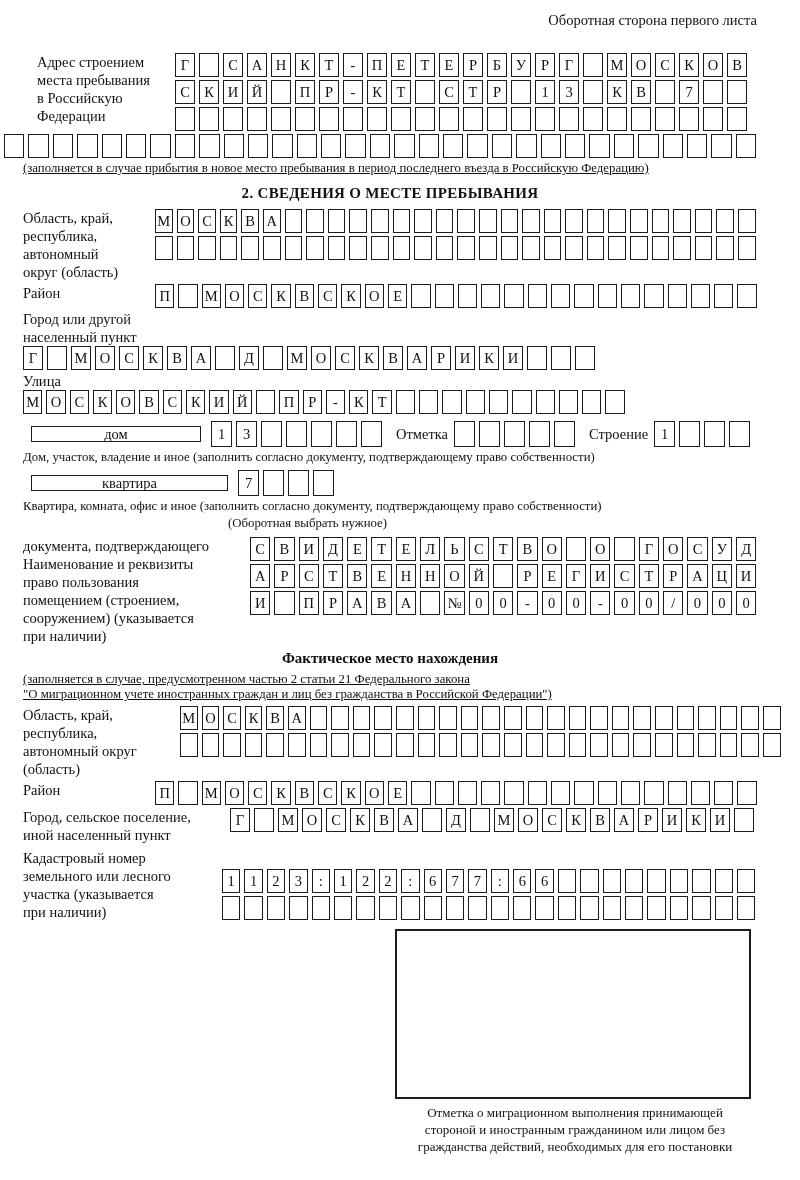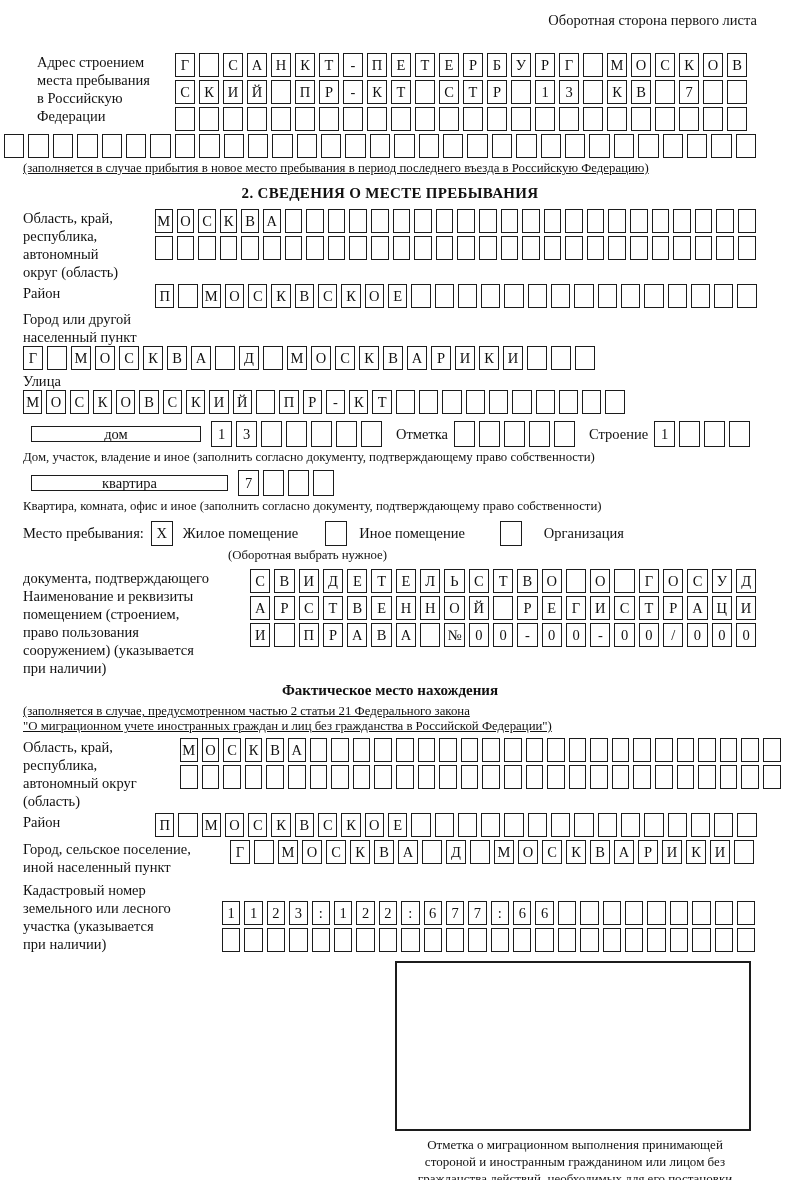--- a/index.html
+++ b/index.html
@@ -373,37 +373,28 @@
     <div class="wbox" style="width:197px;margin-left:8px;">квартира</div>
     <div class="cells cdom" style="margin-left:10px;">
         <span class="cell">7</span>
         <span class="cell"></span>
         <span class="cell"></span>
         <span class="cell"></span>
       </div>
   </div>
   <div class="caption">Квартира, комната, офис и иное (заполнить согласно документу, подтверждающему право собственности)</div>
 
-  <div class="mestorow mt7">
-    <span>Место пребывания:</span>
-    <span class="chk" style="margin-left:7px;">X</span>
-    <span style="margin-left:10px;">Жилое помещение</span>
-    <span class="chk" style="margin-left:27px;"></span>
-    <span style="margin-left:12px;">Иное помещение</span>
-    <span class="chk" style="margin-left:35px;"></span>
-    <span style="margin-left:22px;">Организация</span>
-  </div>
   <div class="caption mt2" style="margin-left:205px;">(Оборотная выбрать нужное)</div>
 
   <div class="row mt6">
     <div class="lbl w227">
         <span class="line">документа, подтверждающего</span>
         <span class="line">Наименование и реквизиты</span>
+        <span class="line">право пользования</span>
         <span class="line">помещением (строением,</span>
-        <span class="line">право пользования</span>
         <span class="line">сооружением) (указывается</span>
         <span class="line">при наличии)</span>
       </div>
     <div class="rows">
       <div class="cells c21">
           <span class="cell">С</span>
           <span class="cell">В</span>
           <span class="cell">И</span>
           <span class="cell">Д</span>
           <span class="cell">Е</span>

